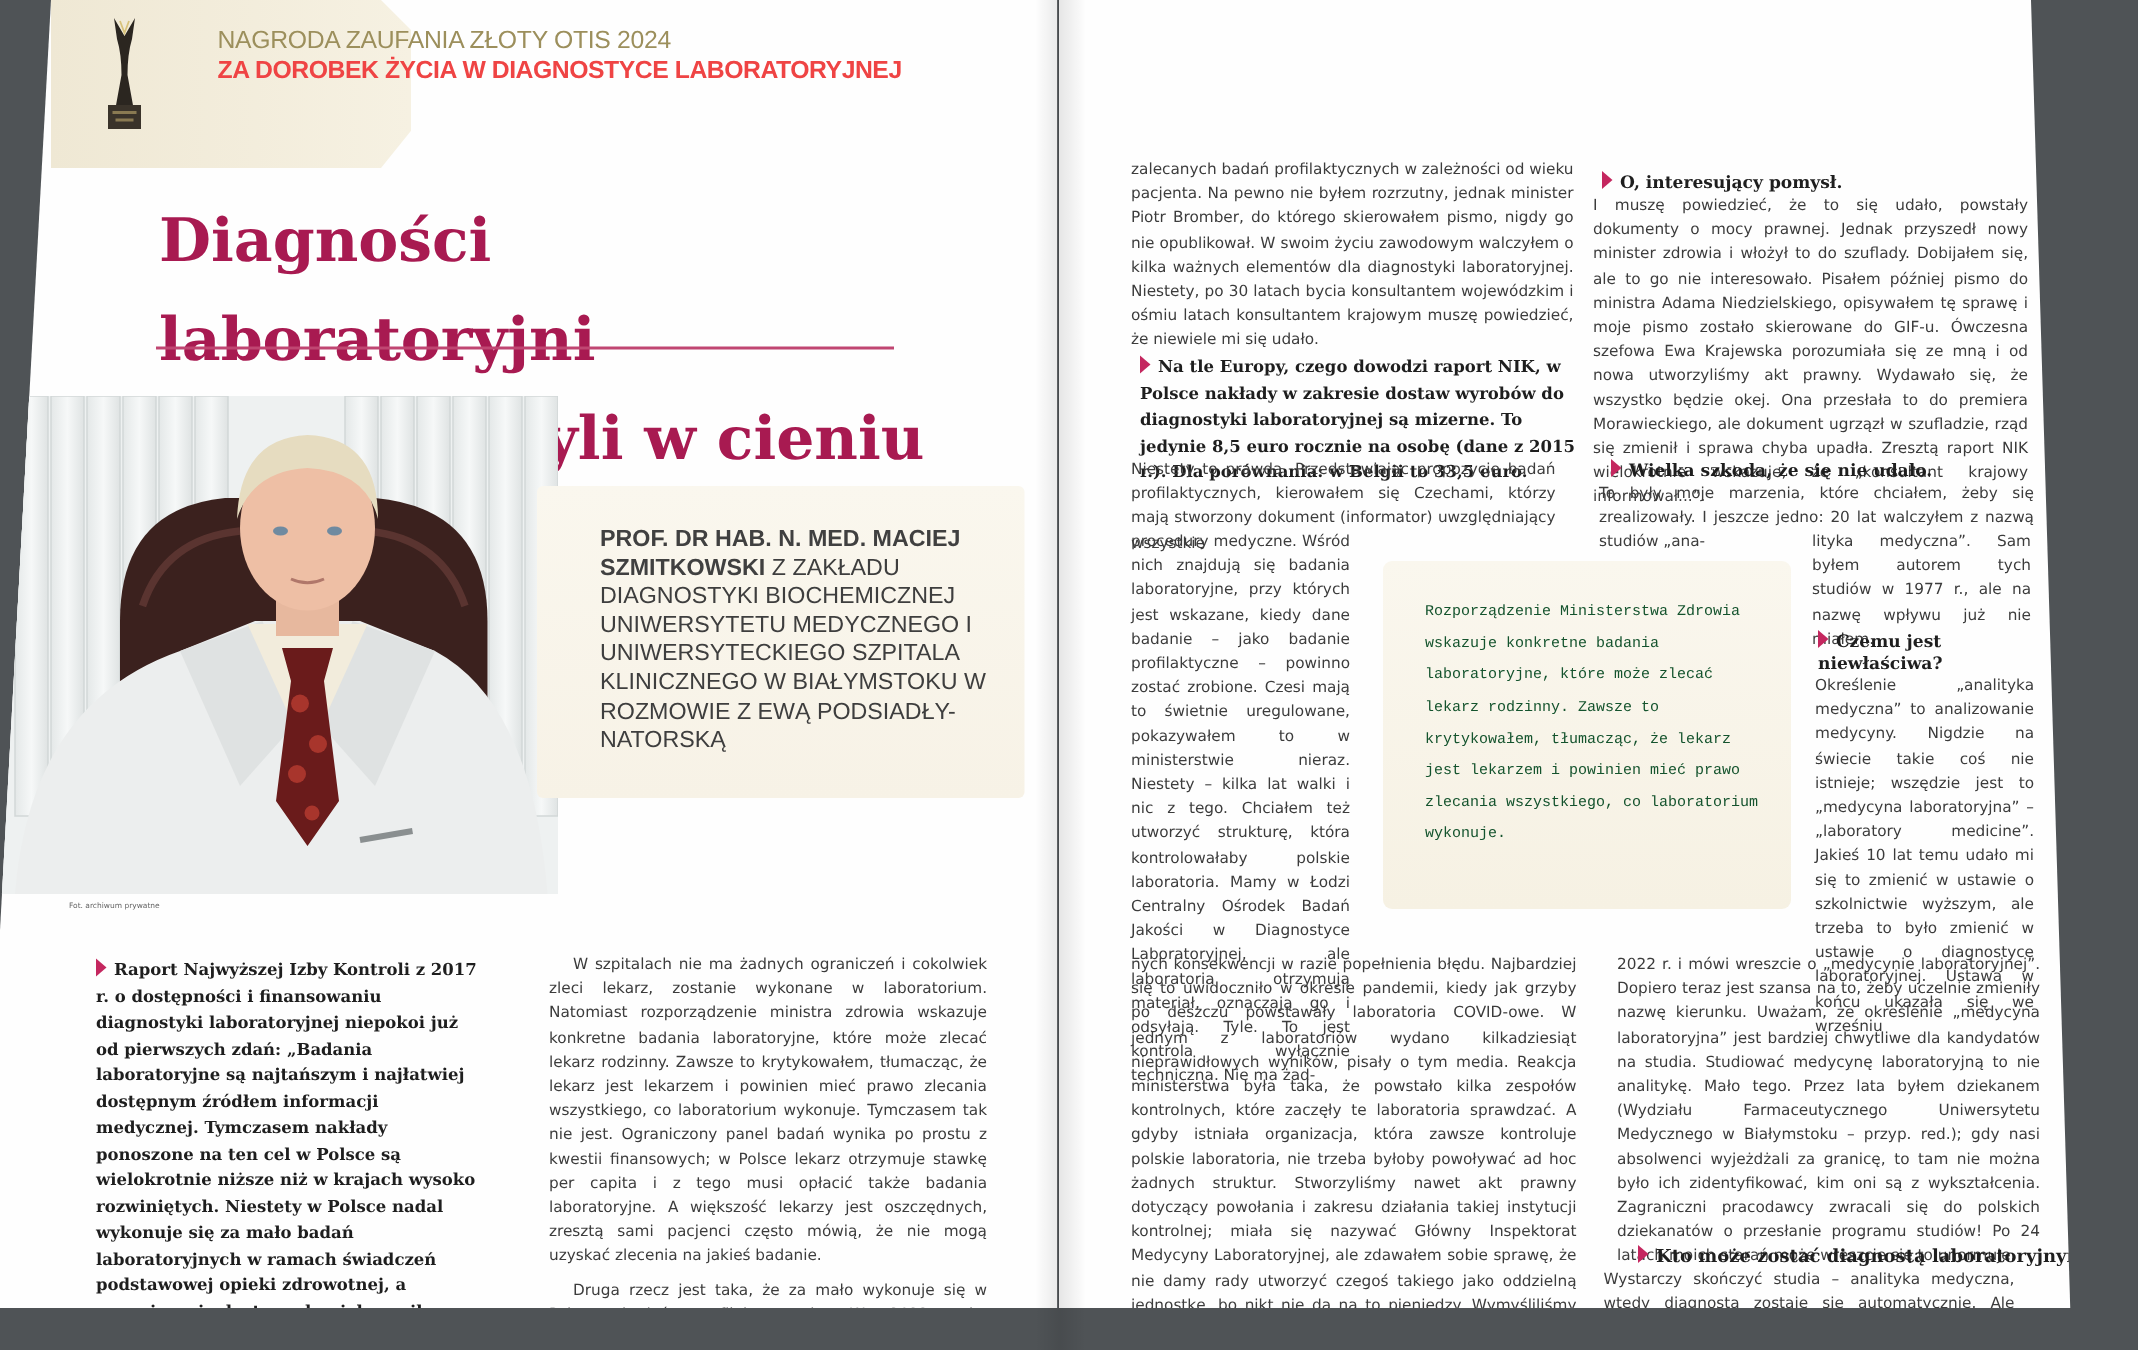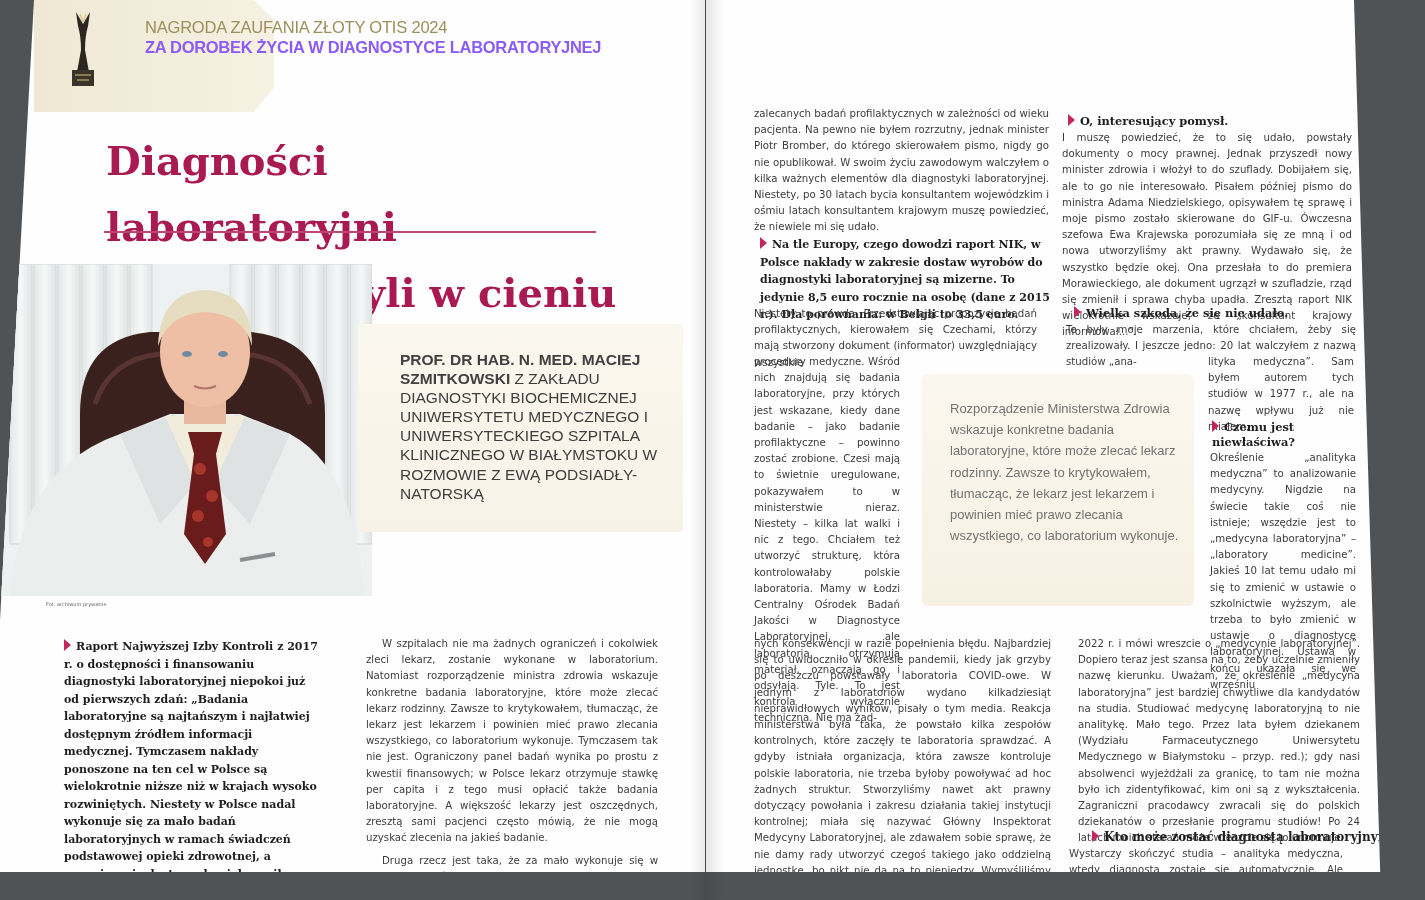--- a/index.html
+++ b/index.html
@@ -7,21 +7,21 @@
   .page { position:absolute; top:0; height:872px; background:#fefefe; overflow:hidden; }
   #page-left { left:0; width:705px; clip-path:polygon(34px 0, 705px 0, 705px 900px, 0 900px, 0 620px); }
   #page-right { left:706px; width:719px; clip-path:polygon(0 0, 648px 0, 675px 900px, 0 900px); }
   .gutter { position:absolute; top:0; left:690px; width:34px; height:900px; background:linear-gradient(to right, rgba(0,0,0,0) 0%, rgba(0,0,0,0.09) 50%, rgba(0,0,0,0) 100%); pointer-events:none; }
   .t { position:absolute; margin:0; }
 
   
   .award-bg { position:absolute; left:34px; top:0; width:240px; height:112px; background:linear-gradient(90deg,#efe8d4,#f6f1e2); clip-path:polygon(0 0, 220px 0, 270px 50px, 220px 112px, 0 112px); }
   .trophy { position:absolute; left:58px; top:10px; width:50px; height:78px; }
   .award-line1 { left:145px; top:18px; font-family:"Liberation Sans", sans-serif; font-size:16.5px; color:#9c8f5c; letter-spacing:-0.2px; }
-  .award-line2 { left:145px; top:38px; font-family:"Liberation Sans", sans-serif; font-size:16.5px; font-weight:bold; color:#8b5cf6; letter-spacing:-0.3px; }
+  .award-line2 { left:145px; top:38px; font-family:"Liberation Sans", sans-serif; font-size:16.5px; font-weight:bold; color:#ef4444; letter-spacing:-0.3px; }
 
   
   .headline { left:106px; top:128px; width:520px; font-family:"DejaVu Serif", serif; font-size:40px; line-height:66px; color:#a81a51; }
   .title-rule { position:absolute; left:104px; top:231px; width:492px; height:2px; background:#c04672; }
 
   
   .photo { position:absolute; left:0; top:264px; width:372px; height:332px; background:#ecefef; overflow:hidden; }
   .photo-caption { left:46px; top:601px; font-size:5px; color:#666; }
 
   
@@ -33,21 +33,21 @@
   .bodytext { font-family:"DejaVu Sans", sans-serif; font-size:10.2px; line-height:16.2px; color:#3c3c3c; text-align:justify; }
   .bodytext p { margin:0; }
   .ind { text-indent:16px; }
   .lead { font-family:"DejaVu Serif", serif; font-size:11px; line-height:17.5px; color:#1e1e1e; font-weight:bold; }
   .marker { display:inline-block; width:0; height:0; border-top:6px solid transparent; border-bottom:6px solid transparent; border-left:7px solid #c4275f; margin-right:5px; vertical-align:-1px; }
   .q { font-family:"DejaVu Serif", serif; font-weight:bold; font-size:11.4px; color:#1e1e1e; }
   .pageno { font-family:"Liberation Sans", sans-serif; font-size:11px; color:#b6a46b; }
 
   
   .pull-box { position:absolute; left:216px; top:374px; width:272px; height:232px; background:linear-gradient(180deg,#faf7ee,#f6f1e3); border-radius:6px; }
-  .pull-text { left:244px; top:398px; width:230px; font-family:Liberation Sans, sans-serif; font-size:13px; line-height:21.2px; color:#737373; }
+  .pull-text { left:244px; top:398px; width:230px; font-family:Liberation Mono, monospace; font-size:10px; line-height:21.2px; color:#14532d; }
   .cont-arrow { color:#d1b56e; font-weight:bold; font-size:12px; }
 </style>
 </head>
 <body>
 
 <div class="page" id="page-left">
   <div class="award-bg"></div>
   <svg class="trophy" viewBox="0 0 50 78">
     <path d="M18 2 L25 14 L32 2 L30 16 Q27 26 27 40 L31 62 L19 62 L23 40 Q23 26 20 16 Z" fill="#2b2620"></path>
     <path d="M22 4 L25 12 L28 4" stroke="#d8c27a" stroke-width="1.2" fill="none"></path>

